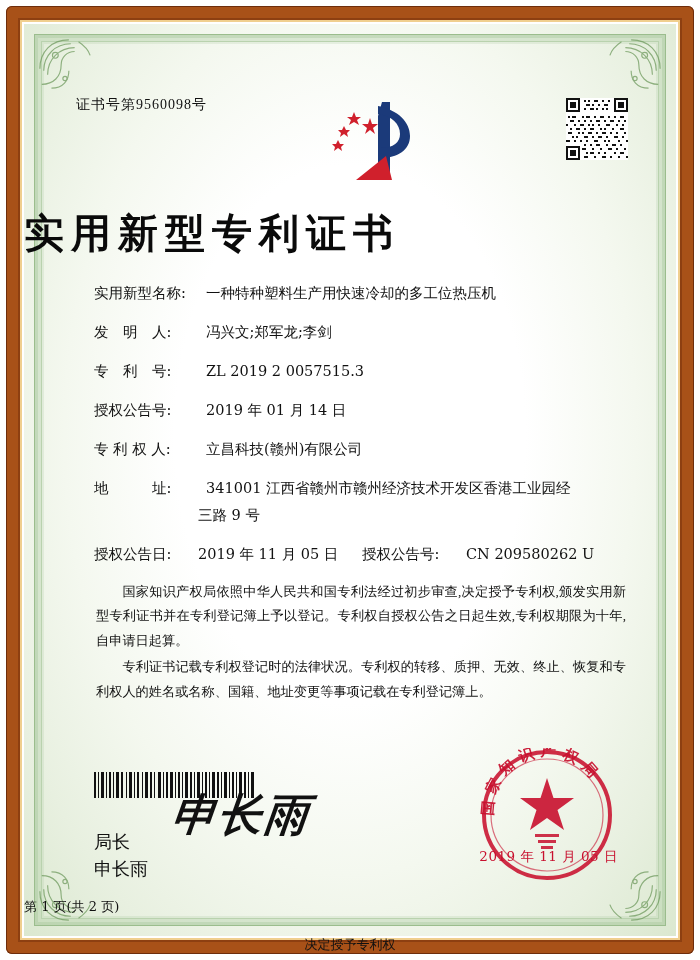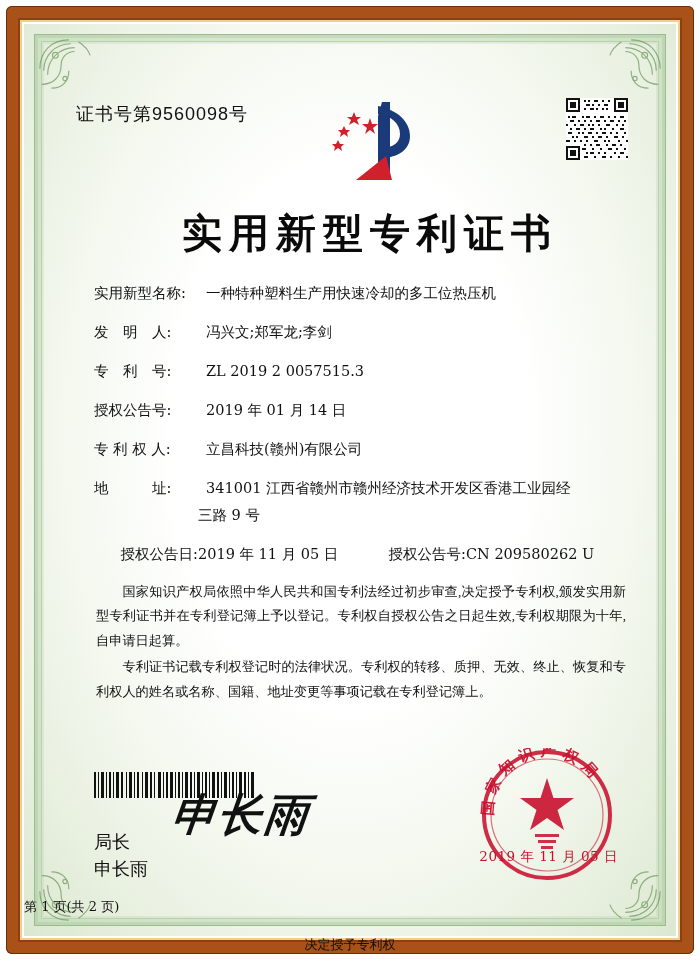--- a/index.html
+++ b/index.html
@@ -62,56 +62,55 @@
     position:absolute;width:58px;height:58px;opacity:.75;
   }
   .corner svg{width:100%;height:100%;display:block;}
   .c-tl{left:12px;top:12px;}
   .c-tr{right:12px;top:12px;transform:scaleX(-1);}
   .c-bl{left:12px;bottom:12px;transform:scaleY(-1);}
   .c-br{right:12px;bottom:12px;transform:scale(-1,-1);}
 
   
   .cert-no{
-    position:absolute;left:52px;top:78px;
-    font-size:18px;letter-spacing:1px;color:#111;
-    font-family:Liberation Sans, sans-serif;
+    position:absolute;left:52px;top:72px;
+    font-size:14px;letter-spacing:1px;color:#111;
+    font-family:Liberation Serif, serif;
   }
   .logo{
     position:absolute;left:292px;top:72px;width:116px;height:90px;
   }
   .qr{
     position:absolute;right:48px;top:74px;width:62px;height:62px;
   }
   .qr svg{display:block;}
 
   
   .title{
     position:absolute;left:0;right:0;top:182px;
-    text-align:center;
+    text-align:left;
     font-size:40px;font-weight:bold;letter-spacing:7px;
     color:#0a0a0a;
     font-family:"DejaVu Serif","Liberation Serif",serif;
-    padding-left:40px;
   }
 
   
   .fields{
     position:absolute;left:70px;right:46px;top:258px;
     font-size:14.5px;color:#111;line-height:1.55;
     font-family:"DejaVu Serif",serif;
   }
   .row{display:flex;align-items:flex-start;margin-bottom:16.5px;gap:8px;}
   .lbl{
     width:104px;flex:0 0 104px;
     letter-spacing:0;white-space:nowrap;
   }
   .val{flex:1;}
   .row-two{display:flex;align-items:flex-start;margin-bottom:16.5px;}
-  .row-two .half{display:flex;flex:1;text-align:right;}
+  .row-two .half{display:flex;flex:1;}
   .row-two .lbl2{width:104px;flex:0 0 104px;}
   .row-cont{margin:-12px 0 16.5px 104px;}
 
   
   .paras{
     position:absolute;left:72px;right:50px;top:556px;
     font-size:13.2px;line-height:1.85;color:#111;text-align:justify;
     font-family:Liberation Serif, serif;
   }
   .paras p{margin:0 0 2px 0;text-indent:2em;}

